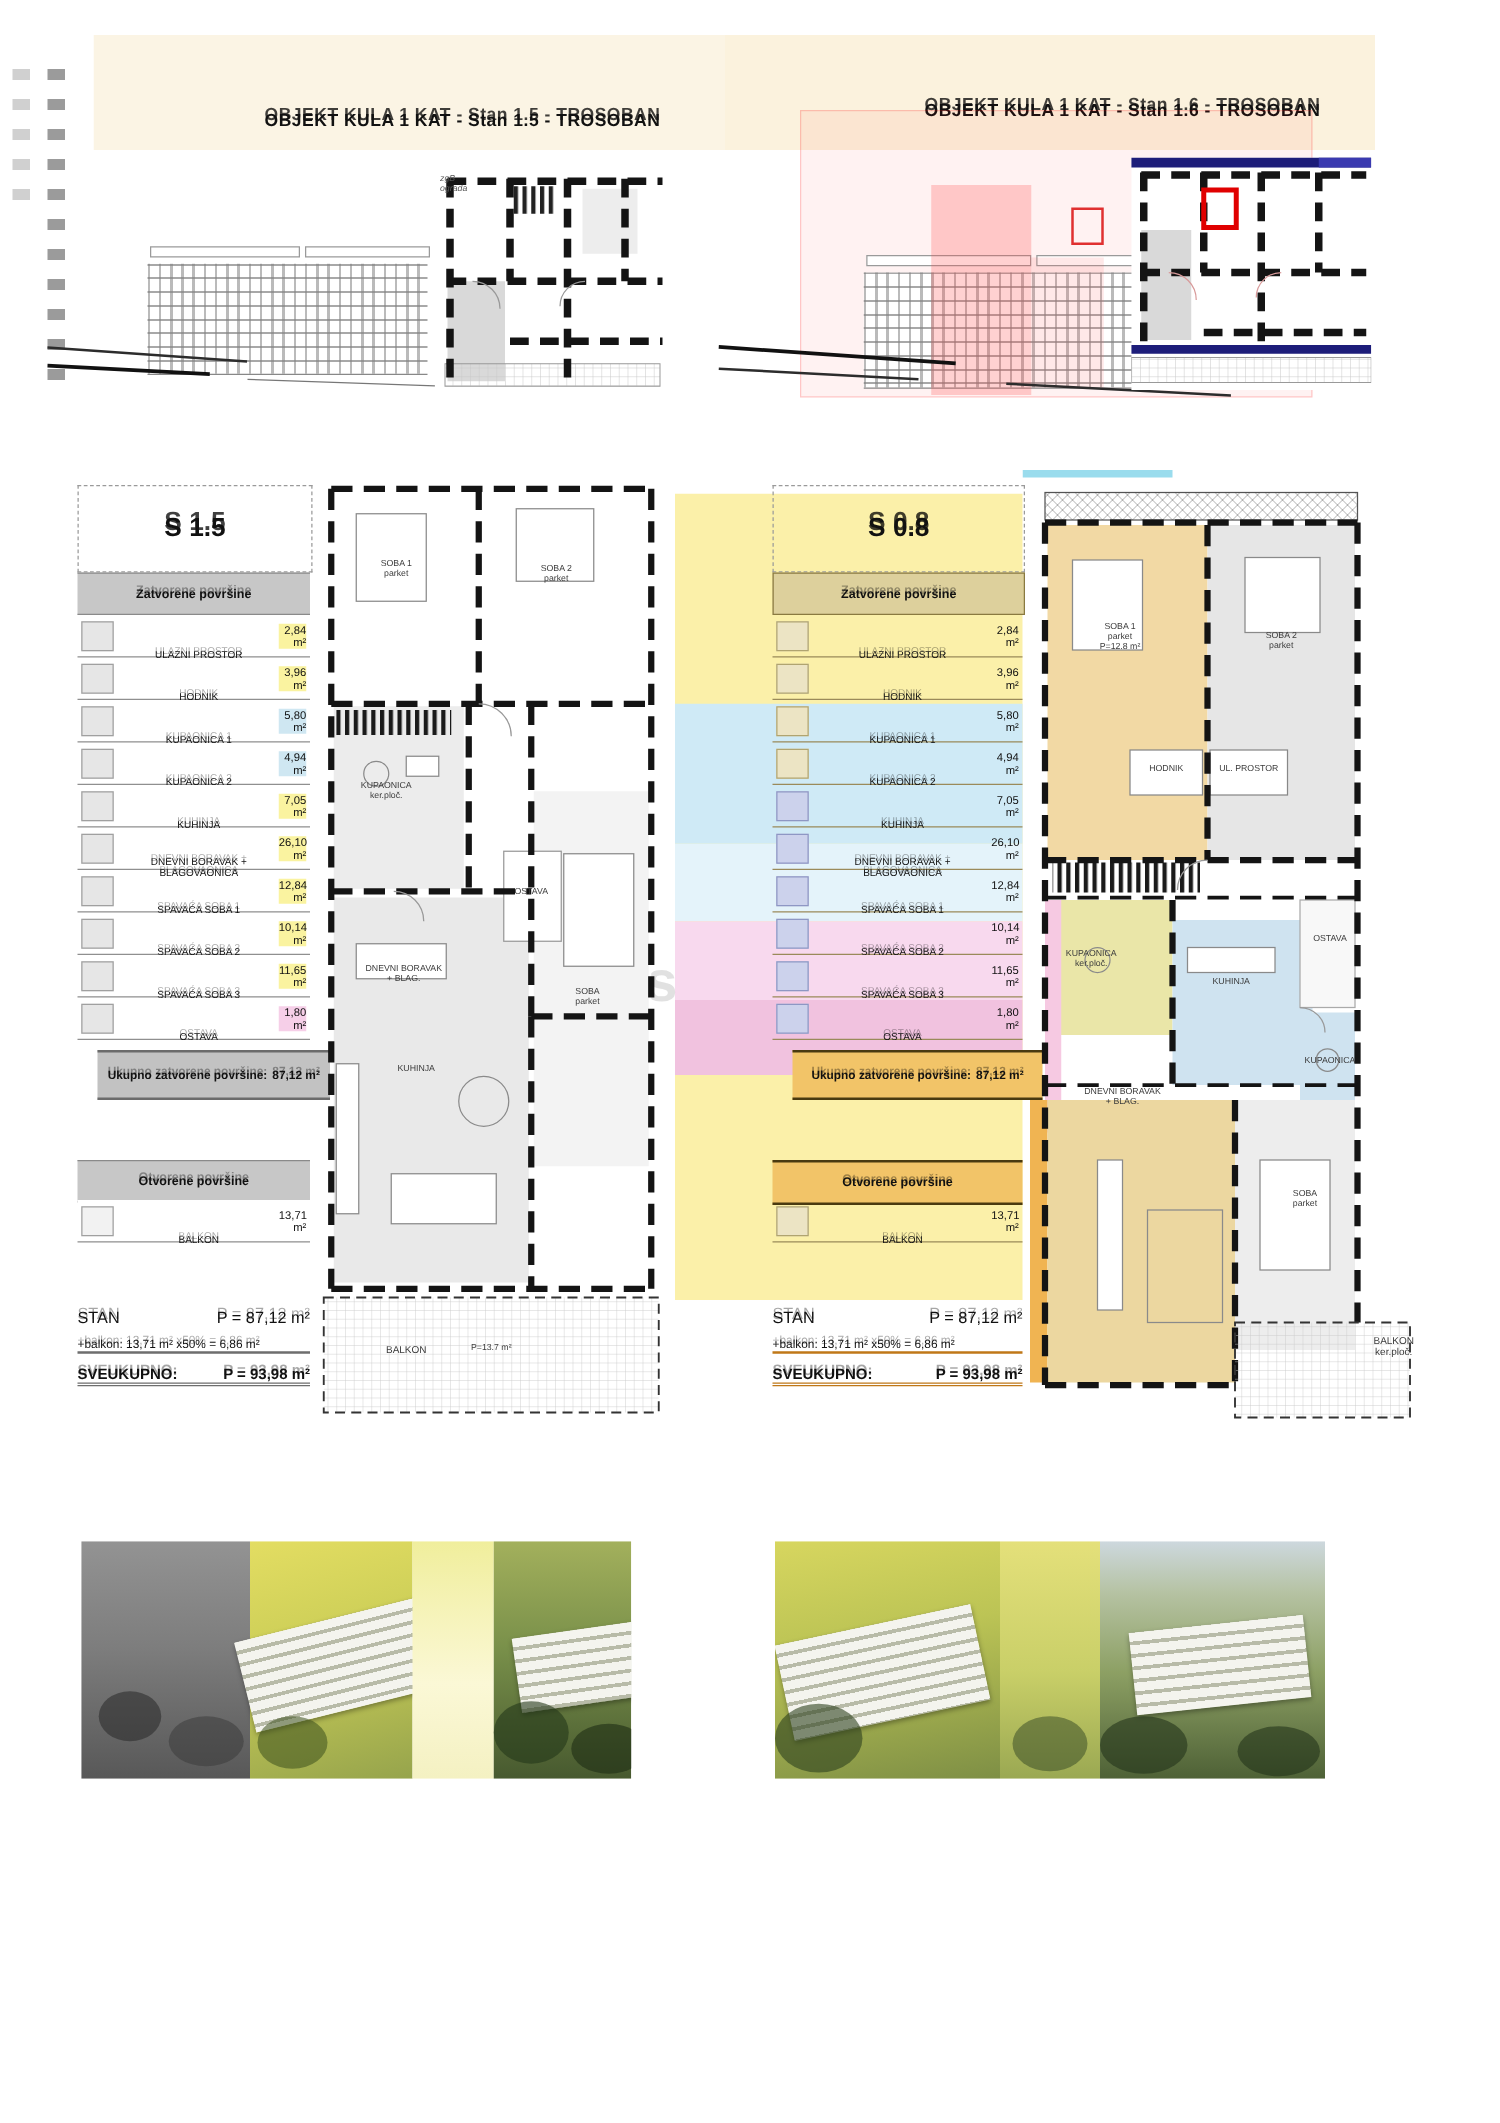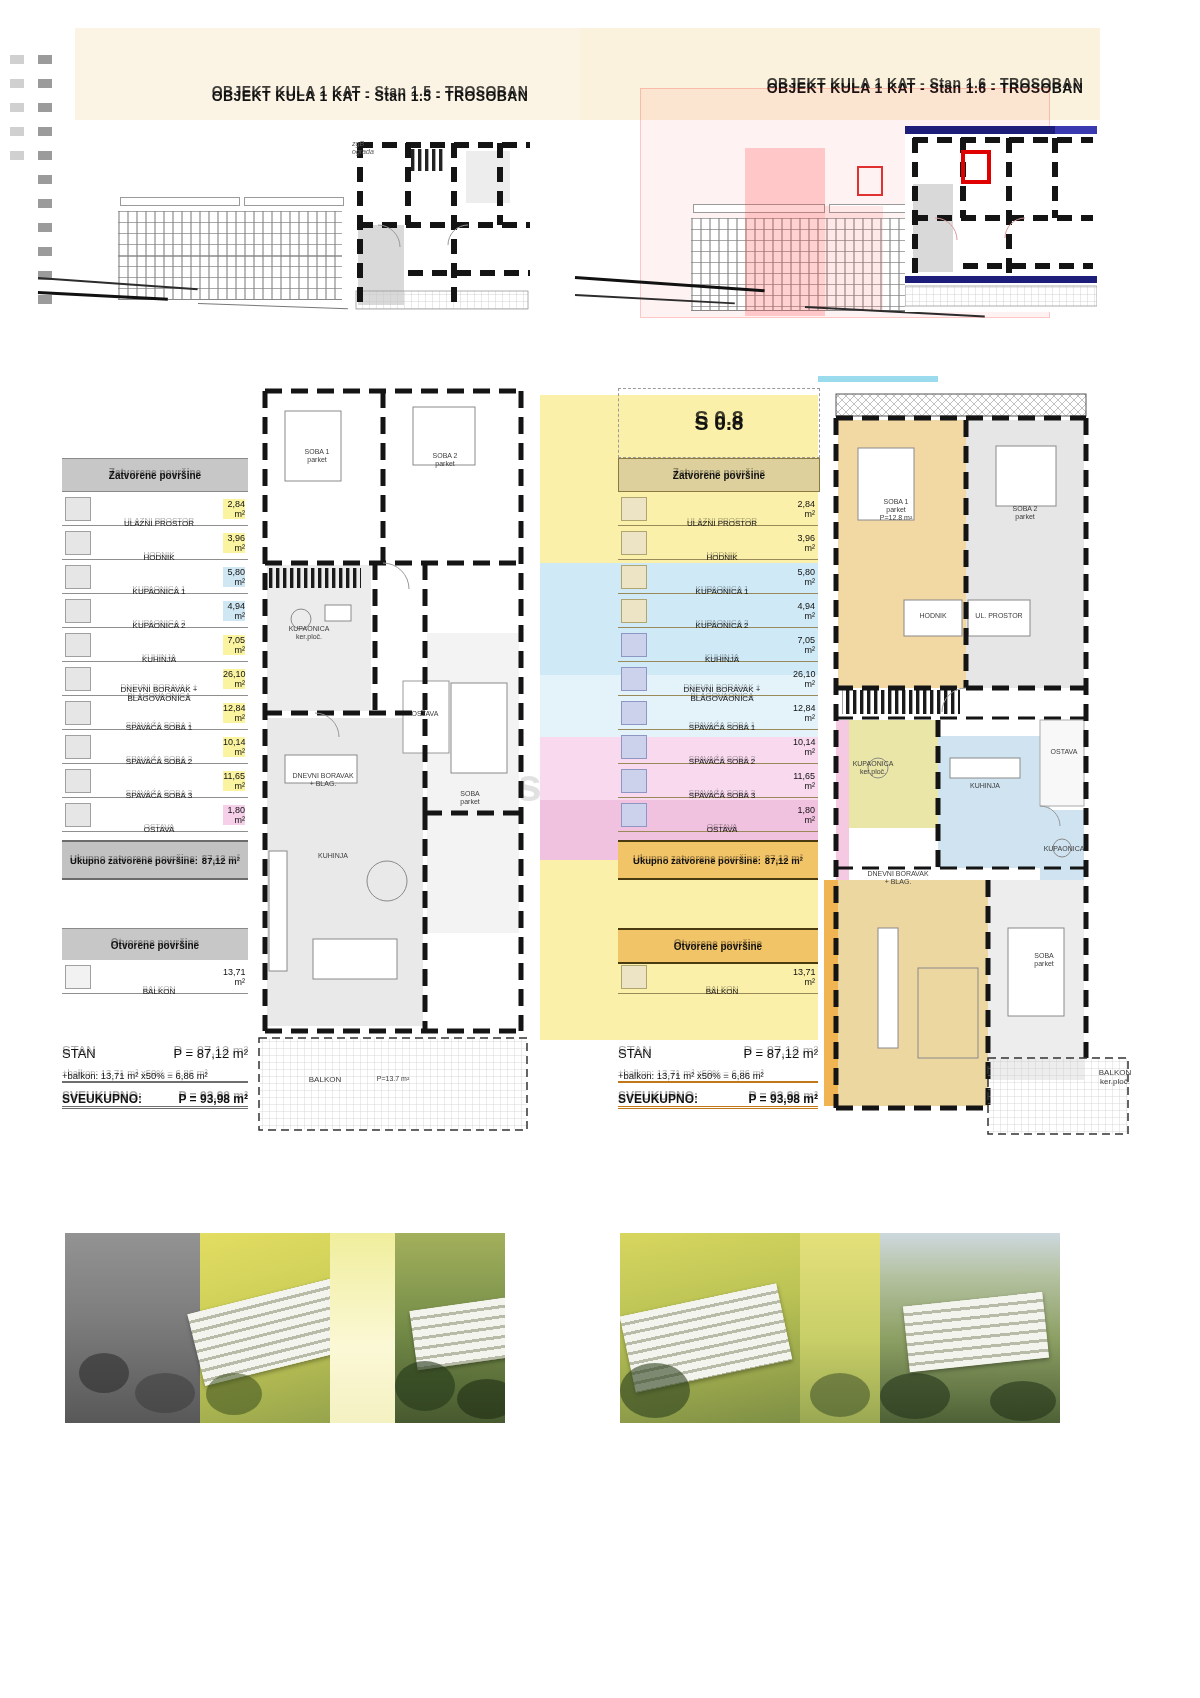--- a/index.html
+++ b/index.html
@@ -37,21 +37,21 @@
   .band.orange{background:#f2c468;border-top:2px solid #4a3a10;border-bottom:2px solid #4a3a10;}
   .rows{position:absolute;}
   .trow{display:flex;align-items:center;height:34px;border-bottom:1px solid #8f8f8f;padding:0 3px;box-sizing:border-box;}
   .trow .thumb{width:24px;height:22px;border:1px solid #a0a0a0;background:#e6e6e6;margin-right:4px;flex:none;}
   .trow .thumb.lav{background:#ccd2ec;border-color:#8e97c4;}
   .trow .thumb.tanb{background:#ece4c4;border-color:#b0a470;}
   .trow .lbl{flex:1;font-size:8px;line-height:1.05;text-align:center;margin-top:32px;}
   .trow .val{width:22px;font-size:9px;text-align:right;flex:none;}
   .hy .val{background:#faf3a0;} .hb .val{background:#cfe7f2;} .hp .val{background:#f6cfe8;}
   .totband{position:absolute;display:flex;align-items:center;justify-content:center;gap:4px;
-           font-size:9.5px;font-weight:bold;}
+           font-size:9.5px;font-weight:bold;margin-left:16px;}
   .totband.gray{background:#c2c2c2;border-top:2px solid #6b6b6b;border-bottom:2px solid #6b6b6b;}
   .totband.orange{background:#f2c468;border-top:2px solid #4a3a10;border-bottom:2px solid #4a3a10;}
   .sumline{display:flex;justify-content:space-between;align-items:flex-end;box-sizing:border-box;}
   
   .rlabel{position:absolute;font-size:7px;line-height:1.15;color:#3c3c3c;text-align:center;white-space:pre-line;}
   .rlabel.big{font-size:8px;}
   .note{position:absolute;font-size:7px;font-style:italic;color:#555;line-height:1.1;white-space:pre-line;}
   
   .midpanel{position:absolute;background:#fbf0a9;}
   .mband{position:absolute;left:0;width:100%;}
@@ -64,21 +64,21 @@
   .wm{position:absolute;font-size:46px;font-weight:bold;color:rgba(170,170,170,.35);letter-spacing:4px;}
 </style>
 </head>
 <body>
 
 <div class="page">
 
   <div class="hdr-band" style="left:75px;width:505px;background:#fbf4e4;"></div>
   <div class="hdr-band" style="left:580px;width:520px;background:#fbf2dd;"></div>
   <div class="title dbl" style="left:185px;top:88px;width:370px;">OBJEKT KULA 1 KAT - Stan 1.5 - TROSOBAN</div>
-  <div class="title dbl" style="left:725px;top:80px;width:400px;">OBJEKT KULA 1 KAT - Stan 1.6 - TROSOBAN</div>
+  <div class="title dbl" style="left:698px;top:80px;width:400px;">OBJEKT KULA 1 KAT - Stan 1.6 - TROSOBAN</div>
 
   <div class="ticks" style="left:38px;top:55px;height:250px;"></div>
   <div class="ticks light" style="left:10px;top:55px;height:110px;"></div>
 
   <div class="elev" style="left:78px;top:165px;width:268px;height:148px;">
     <div class="roof" style="left:42px;top:32px;width:118px;"></div>
     <div class="roof" style="left:166px;top:32px;width:98px;"></div>
     <div class="body" style="left:40px;top:46px;width:224px;height:88px;"></div>
     <div class="slope" style="left:-40px;top:112px;width:160px;transform:rotate(4deg);"></div>
     <div class="slope" style="left:-40px;top:126px;width:130px;transform:rotate(3deg);background:#111;height:3px;"></div>
@@ -164,20 +164,21 @@
 
   <div class="midpanel" style="left:540px;top:395px;width:278px;height:645px;">
     <div class="mband" style="top:168px;height:112px;background:#cfeaf6;"></div>
     <div class="mband" style="top:280px;height:62px;background:#e4f3fa;"></div>
     <div class="mband" style="top:342px;height:63px;background:#f8d9ee;"></div>
     <div class="mband" style="top:405px;height:60px;background:#f1c2df;"></div>
   </div>
 
   <div class="wm" style="left:470px;top:758px;">als</div>
 
+  <div class="unit-head dbl" style="left:62px;top:388px;width:186px;height:68px;">S 1.5</div>
   <div class="band gray dbl-s" style="left:62px;top:458px;width:186px;height:32px;">Zatvorene površine</div>
 
   <div class="rows" style="left:62px;top:492px;width:186px;background:#fff;">
     <div class="trow hy">
         <div class="thumb"></div>
         <div class="lbl dbl-s">ULAZNI PROSTOR</div>
         <div class="val">2,84 m²</div>
       </div>
     <div class="trow hy">
         <div class="thumb"></div>

